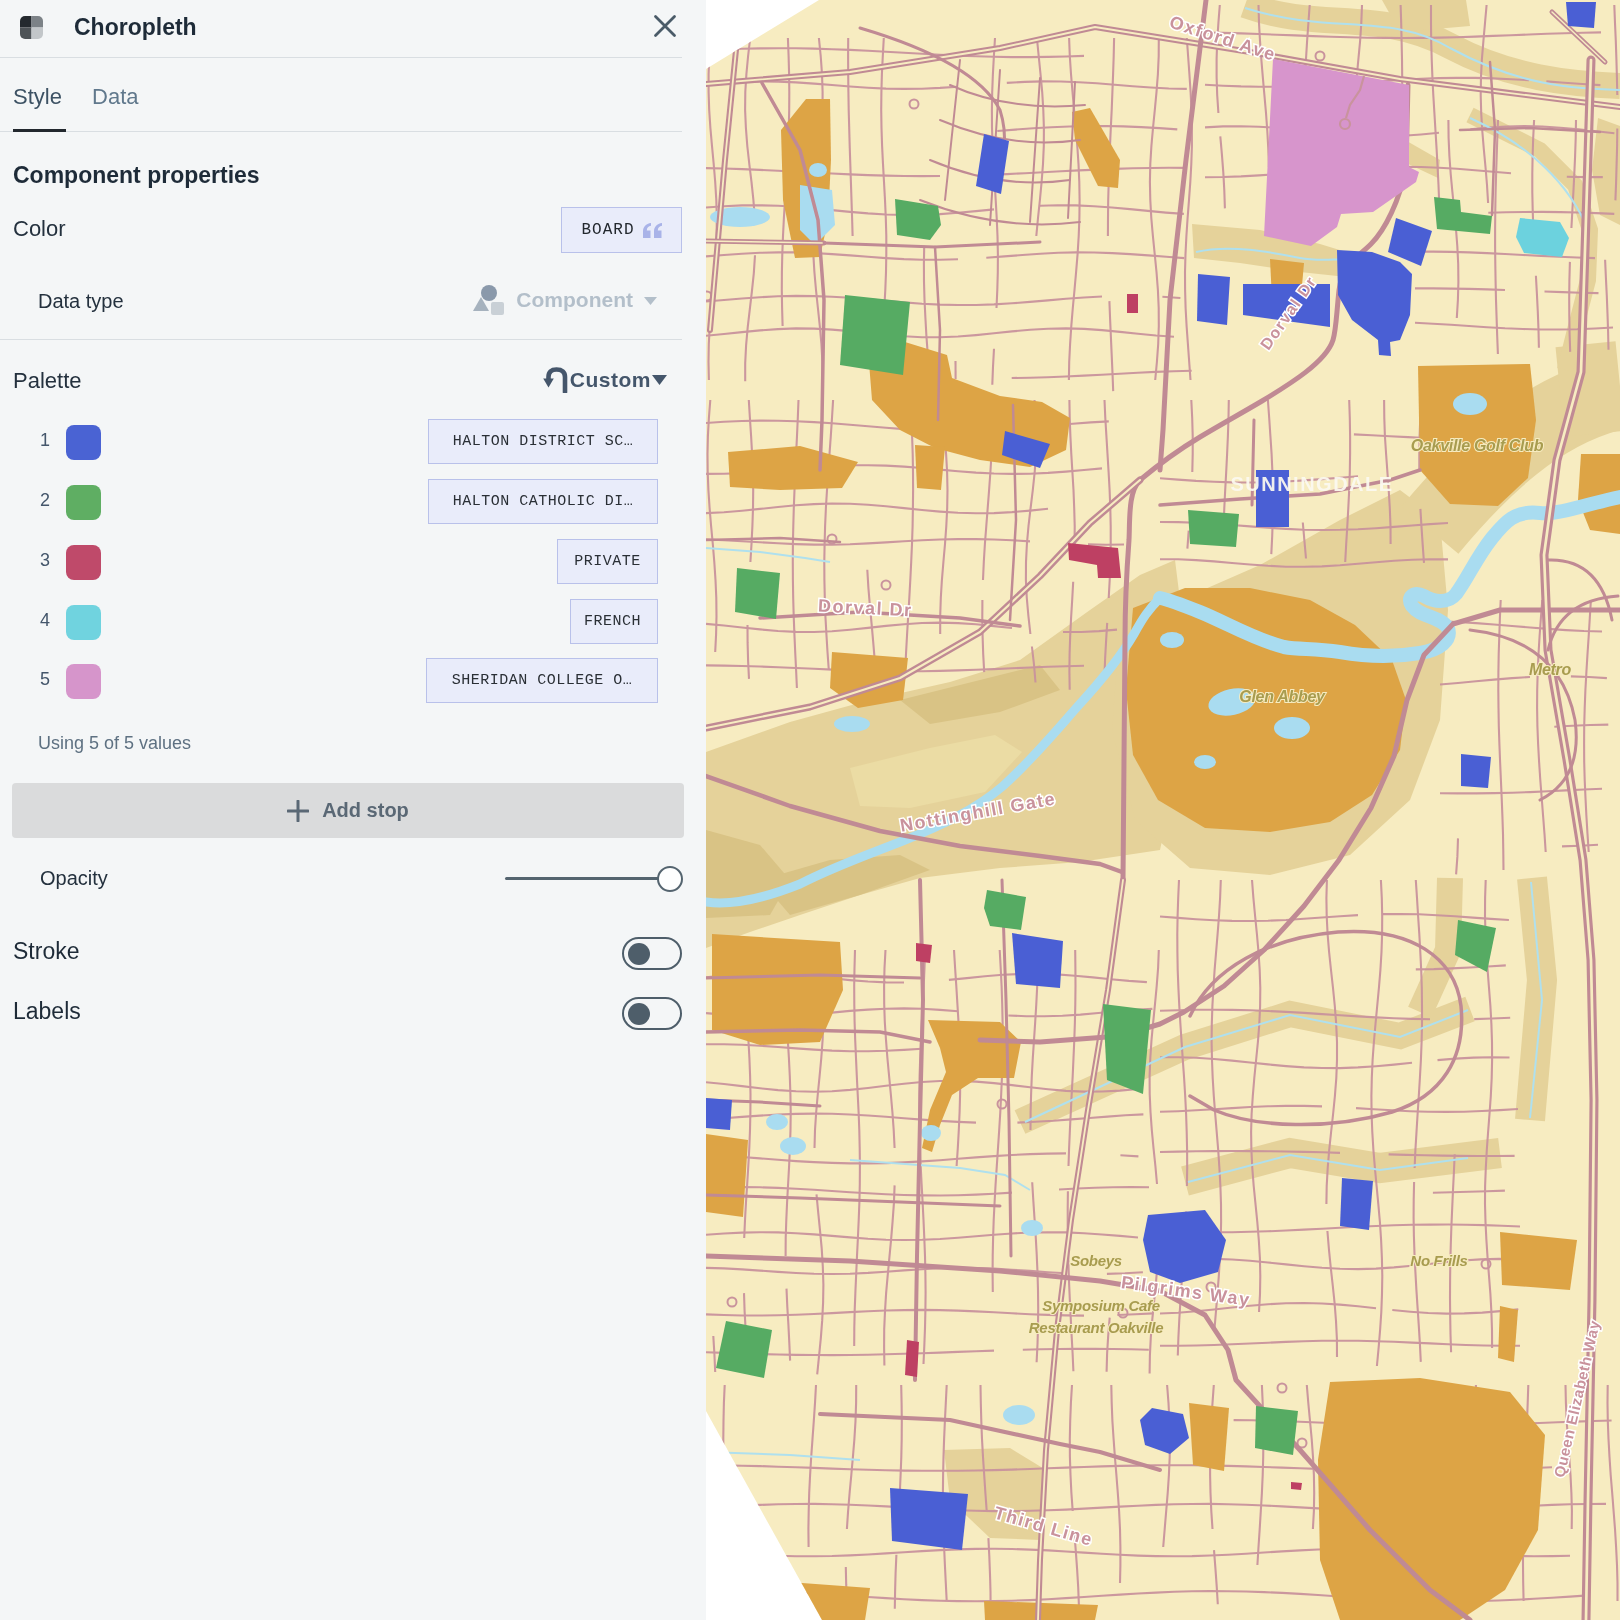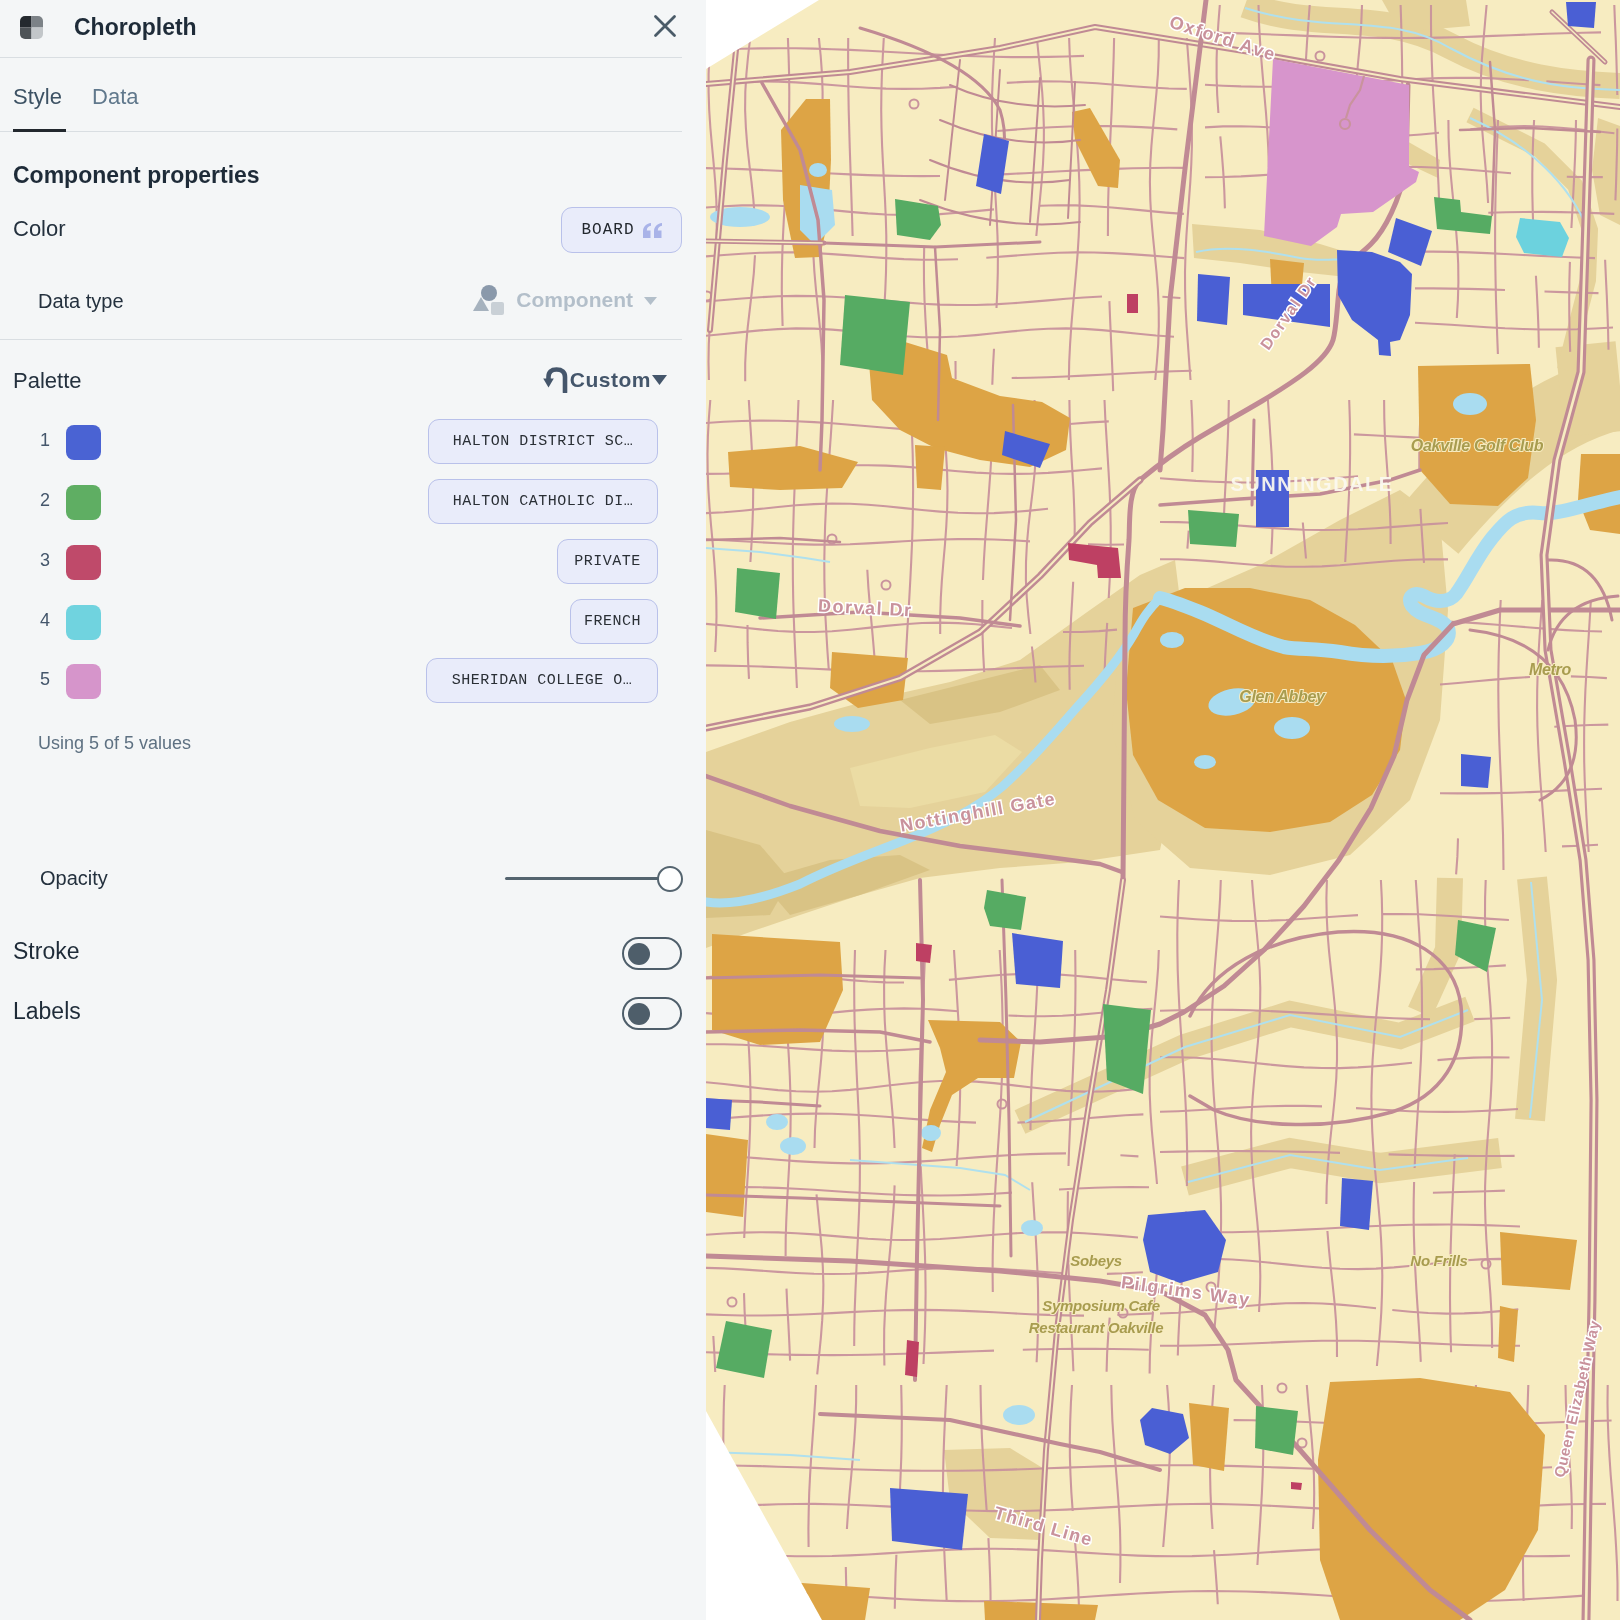--- a/index.html
+++ b/index.html
@@ -7,21 +7,21 @@
 #htitle { margin-left:31px; font-size:23px; font-weight:bold; color:#1E2B38; }
 #hclose { position:absolute; left:632px; top:-1px; }
 .hr { position:absolute; left:0; width:682px; height:1px; background:#D9DEE2; }
 #tabs { position:absolute; left:13px; top:84px; font-size:22px; }
 #tab-style { color:#3D5264; }
 #tab-data { color:#60788C; margin-left:24px; }
 #tabline { position:absolute; left:13px; top:129px; width:53px; height:3px; background:#22282E; }
 #compprop { position:absolute; left:13px; top:162px; font-size:23px; font-weight:bold; color:#1E2B38; }
 .rowlab { position:absolute; color:#24313E; }
 .rowlab.big { font-size:23px; color:#1E2B38; }
-.chip { position:absolute; display:flex; align-items:center; background:#E9ECFA; border:1.5px solid #B9C1EA; border-radius:11px; padding:0 16px; }
+.chip { position:absolute; display:flex; align-items:center; background:#E9ECFA; border:1.5px solid #B9C1EA; border-radius:0; padding:0 16px; }
 .mono16 { font-family:"Liberation Mono", monospace; font-size:16px; color:#23282E; letter-spacing:1px; }
 .mono15 { font-family:"Liberation Mono", monospace; font-size:15px; color:#2A2F35; letter-spacing:0.5px; white-space:nowrap; }
 #discrete { position:absolute; top:284px; right:48px; display:flex; align-items:center; gap:10px; }
 #disctext { font-size:21px; font-weight:bold; color:#B3BFCA; }
 #custom { position:absolute; top:366px; right:38px; display:flex; align-items:center; }
 #custtext { font-size:21px; font-weight:bold; letter-spacing:0.5px; color:#44566B; }
 .pnum { position:absolute; left:38px; width:14px; text-align:center; font-size:18px; color:#44566B; }
 .sw { position:absolute; left:66px; width:35px; height:35px; border-radius:8px; }
 #using { position:absolute; left:38px; top:733px; font-size:18px; color:#5E7182; }
 #addstop { position:absolute; left:12px; top:783px; width:672px; height:55px; background:#DADBDC; border-radius:4px; display:flex; align-items:center; justify-content:center; gap:13px; }
@@ -115,20 +115,26 @@
 <div class="chip" style="top:599px;right:48px;height:45px;width:88px;justify-content:flex-end">
       <span class="mono15">FRENCH</span>
     </div>
 <div class="pnum" style="top:669px">5</div>
 <div class="sw" style="top:664px;background:#D695CB"></div>
 <div class="chip" style="top:658px;right:48px;height:45px;width:232px;justify-content:center">
       <span class="mono15">SHERIDAN COLLEGE O…</span>
     </div>
 
   <div id="using">Using 5 of 5 values</div>
+  <div id="addstop">
+      <svg width="22" height="22" viewBox="0 0 22 22">
+        <path d="M11,1 L11,21 M1,11 L21,11" stroke="#5A6875" stroke-width="3" stroke-linecap="round"></path>
+      </svg>
+      <span>Add stop</span>
+    </div>
   <div class="rowlab" style="top:867px;left:40px;font-size:20px">Opacity</div>
   <div id="slider"></div>
   <div id="knob"></div>
   <div class="rowlab big" style="top:938px;left:13px">Stroke</div>
   <div class="toggle" style="top:937px">
       <div class="tknob"></div>
     </div>
   <div class="rowlab big" style="top:998px;left:13px">Labels</div>
   <div class="toggle" style="top:997px">
       <div class="tknob"></div>

